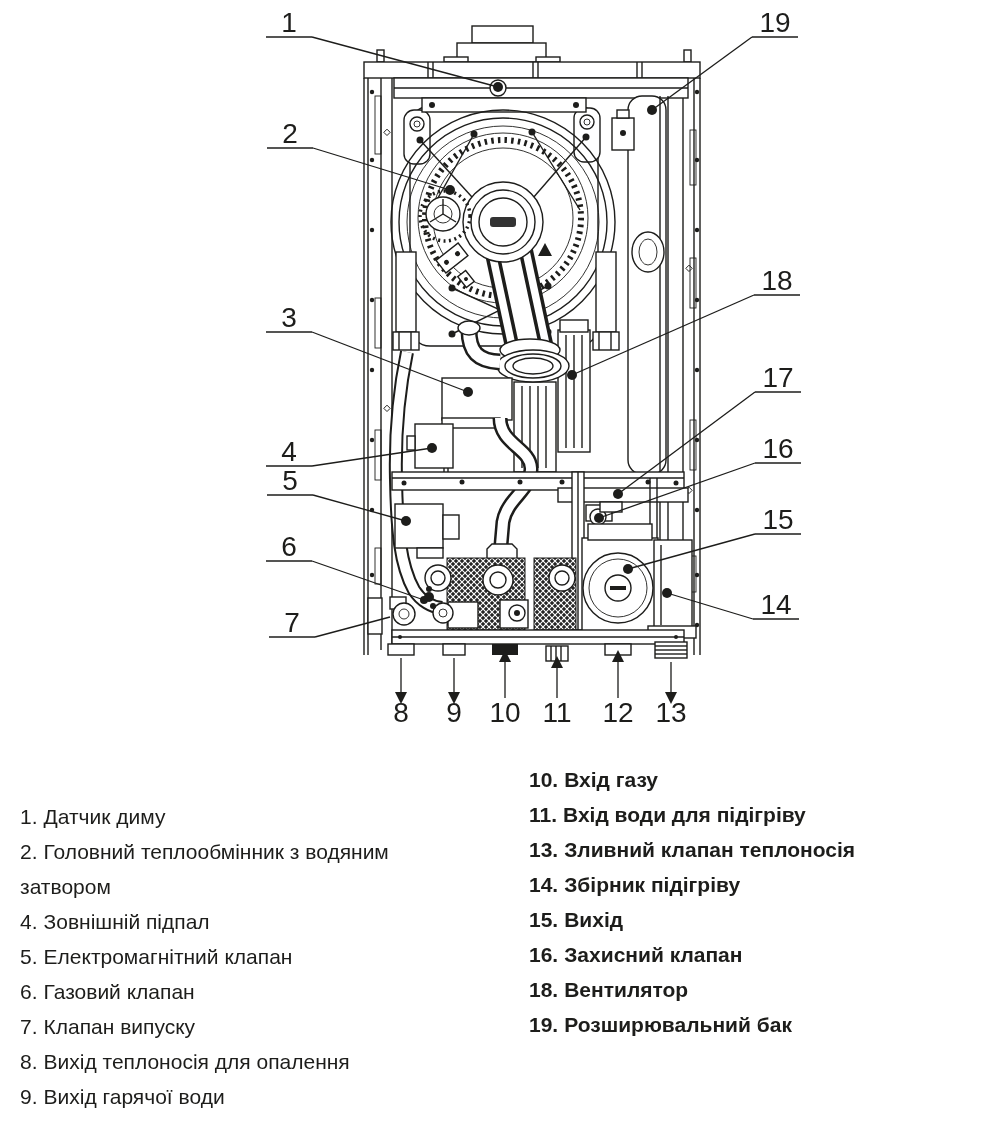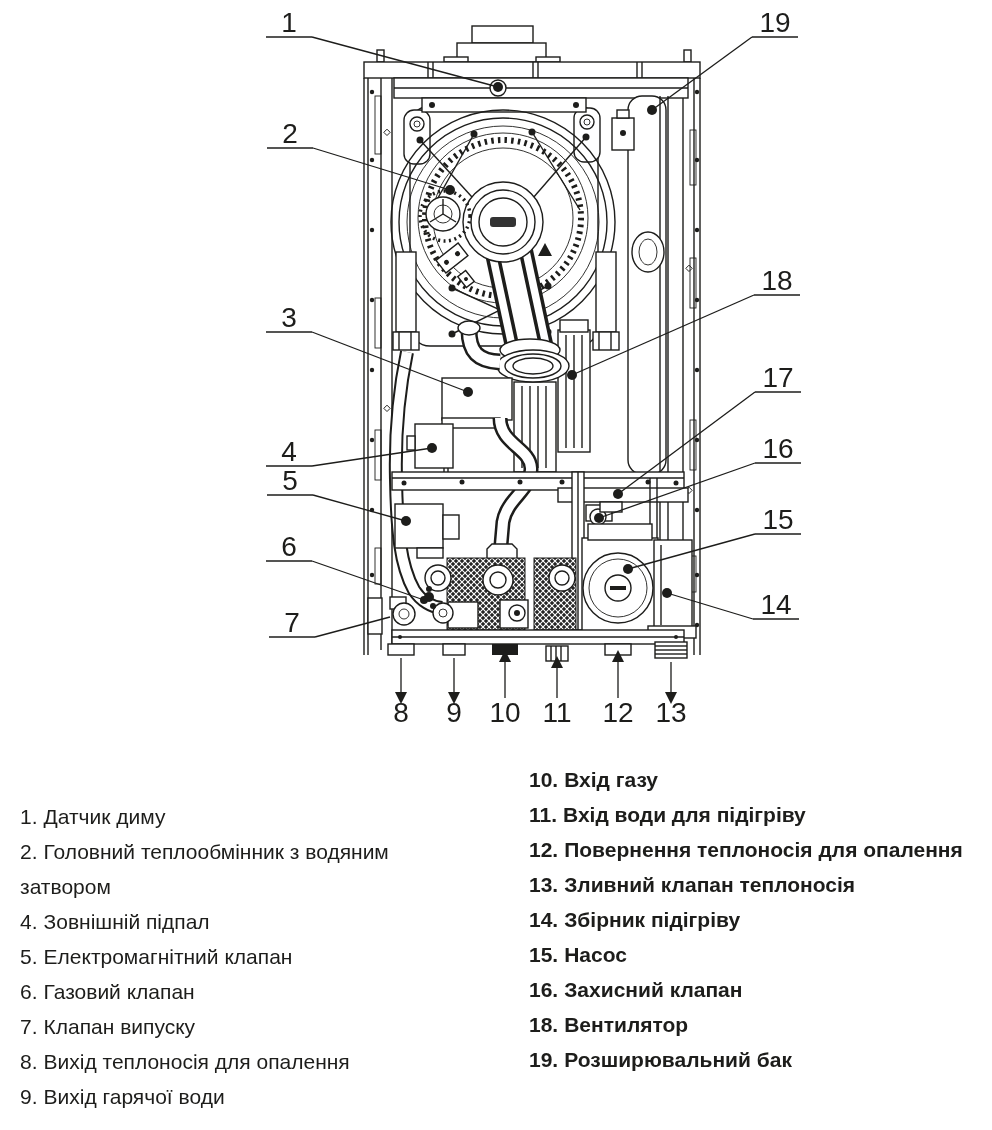--- a/index.html
+++ b/index.html
@@ -438,23 +438,22 @@
       <div class="li"><span class="n">4.</span><span>Зовнішній підпал</span></div>
       <div class="li"><span class="n">5.</span><span>Електромагнітний клапан</span></div>
       <div class="li"><span class="n">6.</span><span>Газовий клапан</span></div>
       <div class="li"><span class="n">7.</span><span>Клапан випуску</span></div>
       <div class="li"><span class="n">8.</span><span>Вихід теплоносія для опалення</span></div>
       <div class="li"><span class="n">9.</span><span>Вихід гарячої води</span></div>
     </div>
     <div class="col-right">
       <div class="li"><span class="n">10.</span><span>Вхід газу</span></div>
       <div class="li"><span class="n">11.</span><span>Вхід води для підігріву</span></div>
-      <div class="li"><span class="n">12.</span><span>Повернення теплоносія для опалення</span></div>
       <div class="li"><span class="n">13.</span><span>Зливний клапан теплоносія</span></div>
       <div class="li"><span class="n">14.</span><span>Збірник підігріву</span></div>
-      <div class="li"><span class="n">15.</span><span>Насос</span></div>
+      <div class="li"><span class="n">15.</span><span>Вихід</span></div>
       <div class="li"><span class="n">16.</span><span>Захисний клапан</span></div>
       <div class="li"><span class="n">18.</span><span>Вентилятор</span></div>
       <div class="li"><span class="n">19.</span><span>Розширювальний бак</span></div>
     </div>
   </div>
 
 </div>
 
 </body></html>

